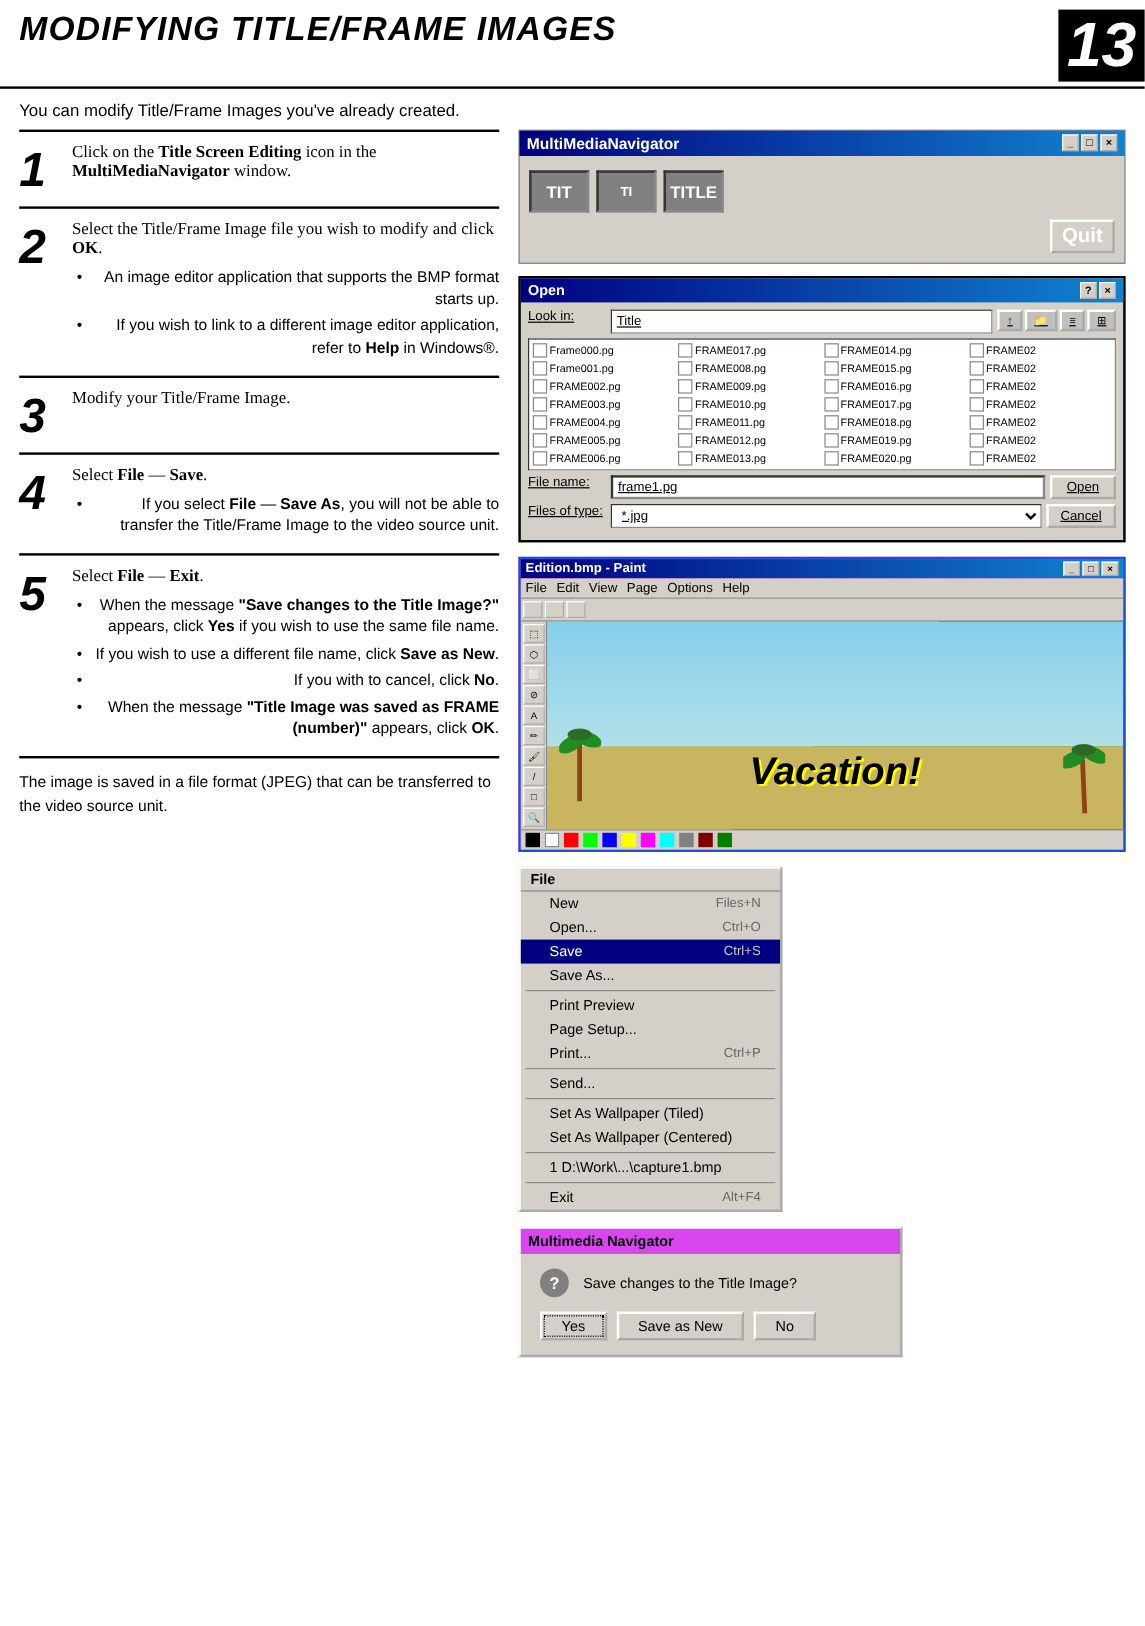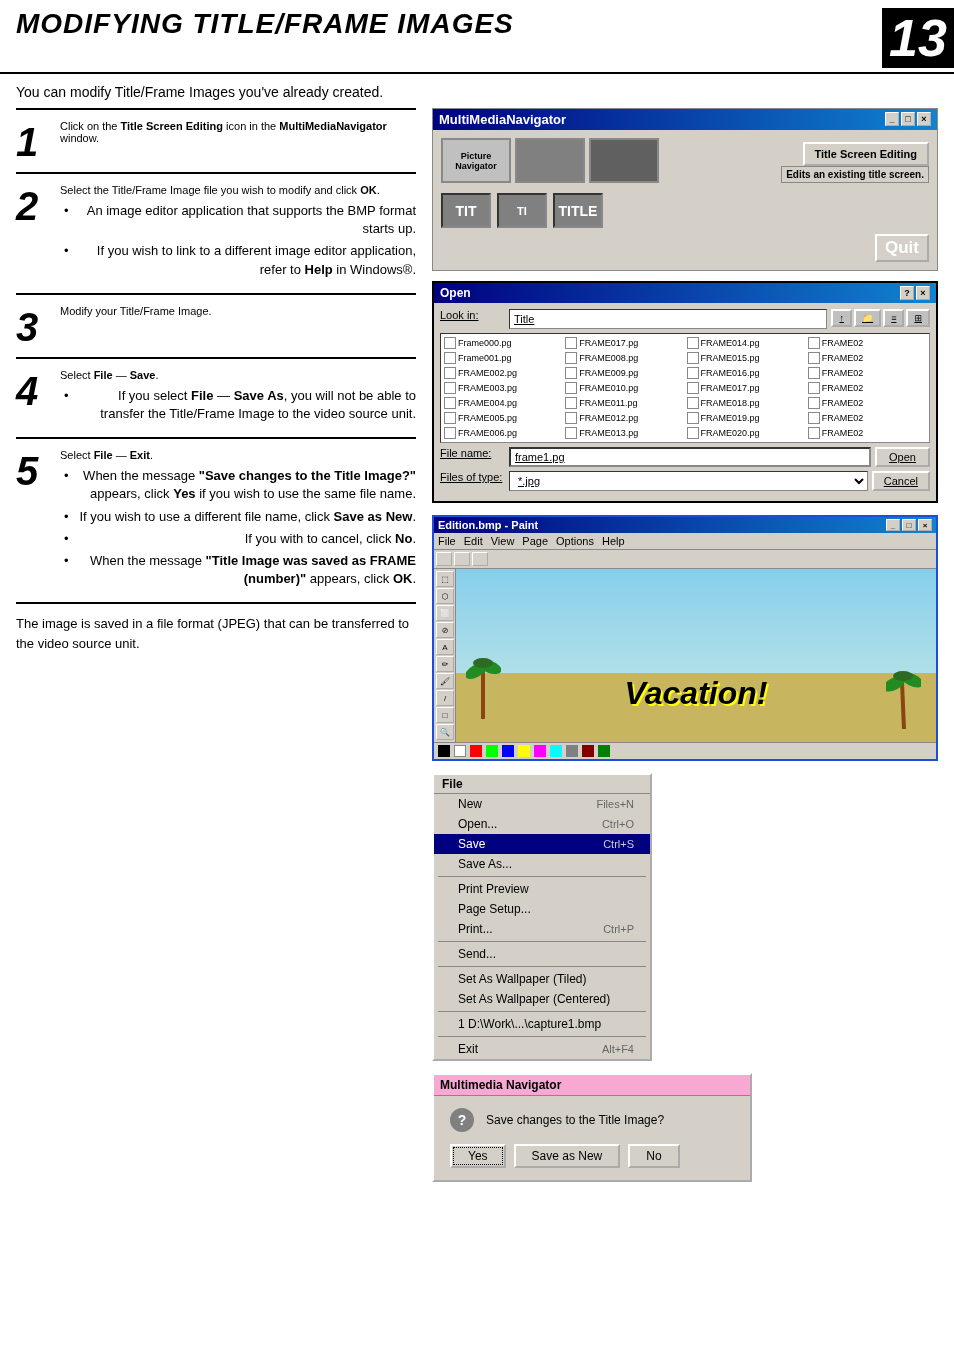--- a/index.html
+++ b/index.html
@@ -74,22 +74,23 @@
       font-weight: 900;
       font-style: italic;
       line-height: 1;
       min-width: 36px;
       padding-top: 2px;
     }
     .step-content {
       flex: 1;
     }
     .step-main {
-      font-size: 11px;
+      font-size: 14px;
       margin-bottom: 6px;
+      font-family: Liberation Serif, serif;
     }
     .step-main b { font-weight: 700; }
     .step-bullets {
       list-style: none;
       padding-left: 4px;
     }
     .step-bullets li {
       padding-left: 14px;
       position: relative;
       margin-bottom: 4px;
@@ -403,21 +404,21 @@
     .menu-item.highlighted .menu-shortcut { color: #ccc; }
     .menu-item-save.highlighted .menu-shortcut { color: #ccc; }
 
     
     .mmn-dialog {
       background: #d4d0c8;
       border: 2px outset #fff;
       padding: 0;
     }
     .mmn-dialog-titlebar {
-      background: #f9a8d4;
+      background: #d946ef;
       border-bottom: 1px solid #888;
       padding: 3px 6px;
       display: flex;
       align-items: flex-end;
       gap: 8px;
       font-size: 12px;
       font-weight: bold;
     }
     .mmn-dialog-icon {
       width: 24px;
@@ -542,37 +543,20 @@
       <div class="mmn-window">
         <div class="mmn-titlebar">
           <span>MultiMediaNavigator</span>
           <span style="display:flex;gap:2px;">
             <span style="background:#d4d0c8;color:#000;width:14px;height:14px;display:flex;align-items:center;justify-content:center;font-size:9px;border:1px outset #fff;">_</span>
             <span style="background:#d4d0c8;color:#000;width:14px;height:14px;display:flex;align-items:center;justify-content:center;font-size:9px;border:1px outset #fff;">□</span>
             <span style="background:#d4d0c8;color:#000;width:14px;height:14px;display:flex;align-items:center;justify-content:center;font-size:9px;border:1px outset #fff;">×</span>
           </span>
         </div>
         <div class="mmn-body">
-          <div class="mmn-top-row">
-
-            <div style="display:flex;flex-direction:column;align-items:center;gap:2px;">
-              <div class="mmn-icon-box">
-                <div style="text-align:center;font-size:9px;font-weight:bold;">Picture Navigator</div>
-              </div>
-            </div>
-
-            <div class="mmn-icon-box" style="background:#808080;"></div>
-
-            <div class="mmn-icon-box" style="background:#606060;"></div>
-
-            <div class="mmn-title-section" style="flex:1;">
-              <div class="tse-button">Title Screen Editing</div>
-              <div class="mmn-desc">Edits an existing title screen.</div>
-            </div>
-          </div>
 
           <div class="title-icons-row">
             <div class="title-icon">TIT</div>
             <div class="title-icon" style="font-size:11px;">TI</div>
             <div class="title-icon">TITLE</div>
           </div>
 
           <div style="display:flex;justify-content:flex-end;">
             <div class="mmn-quit">Quit</div>
           </div>

